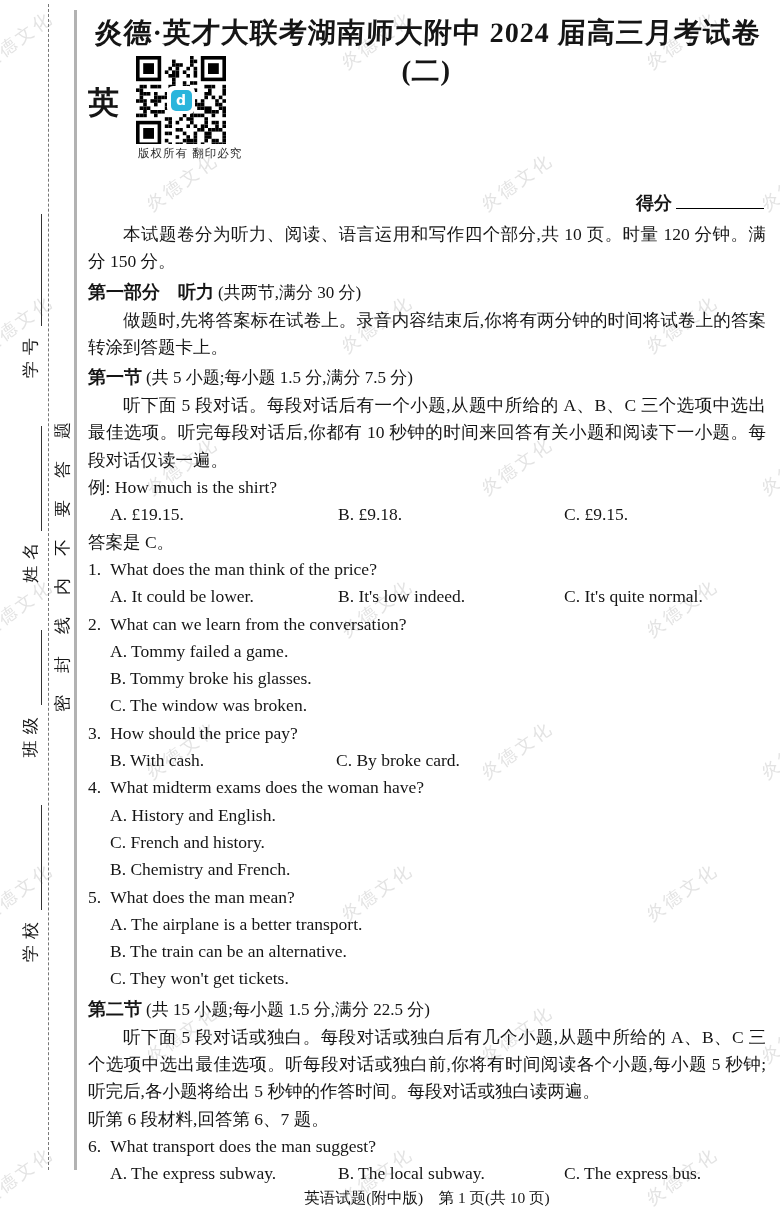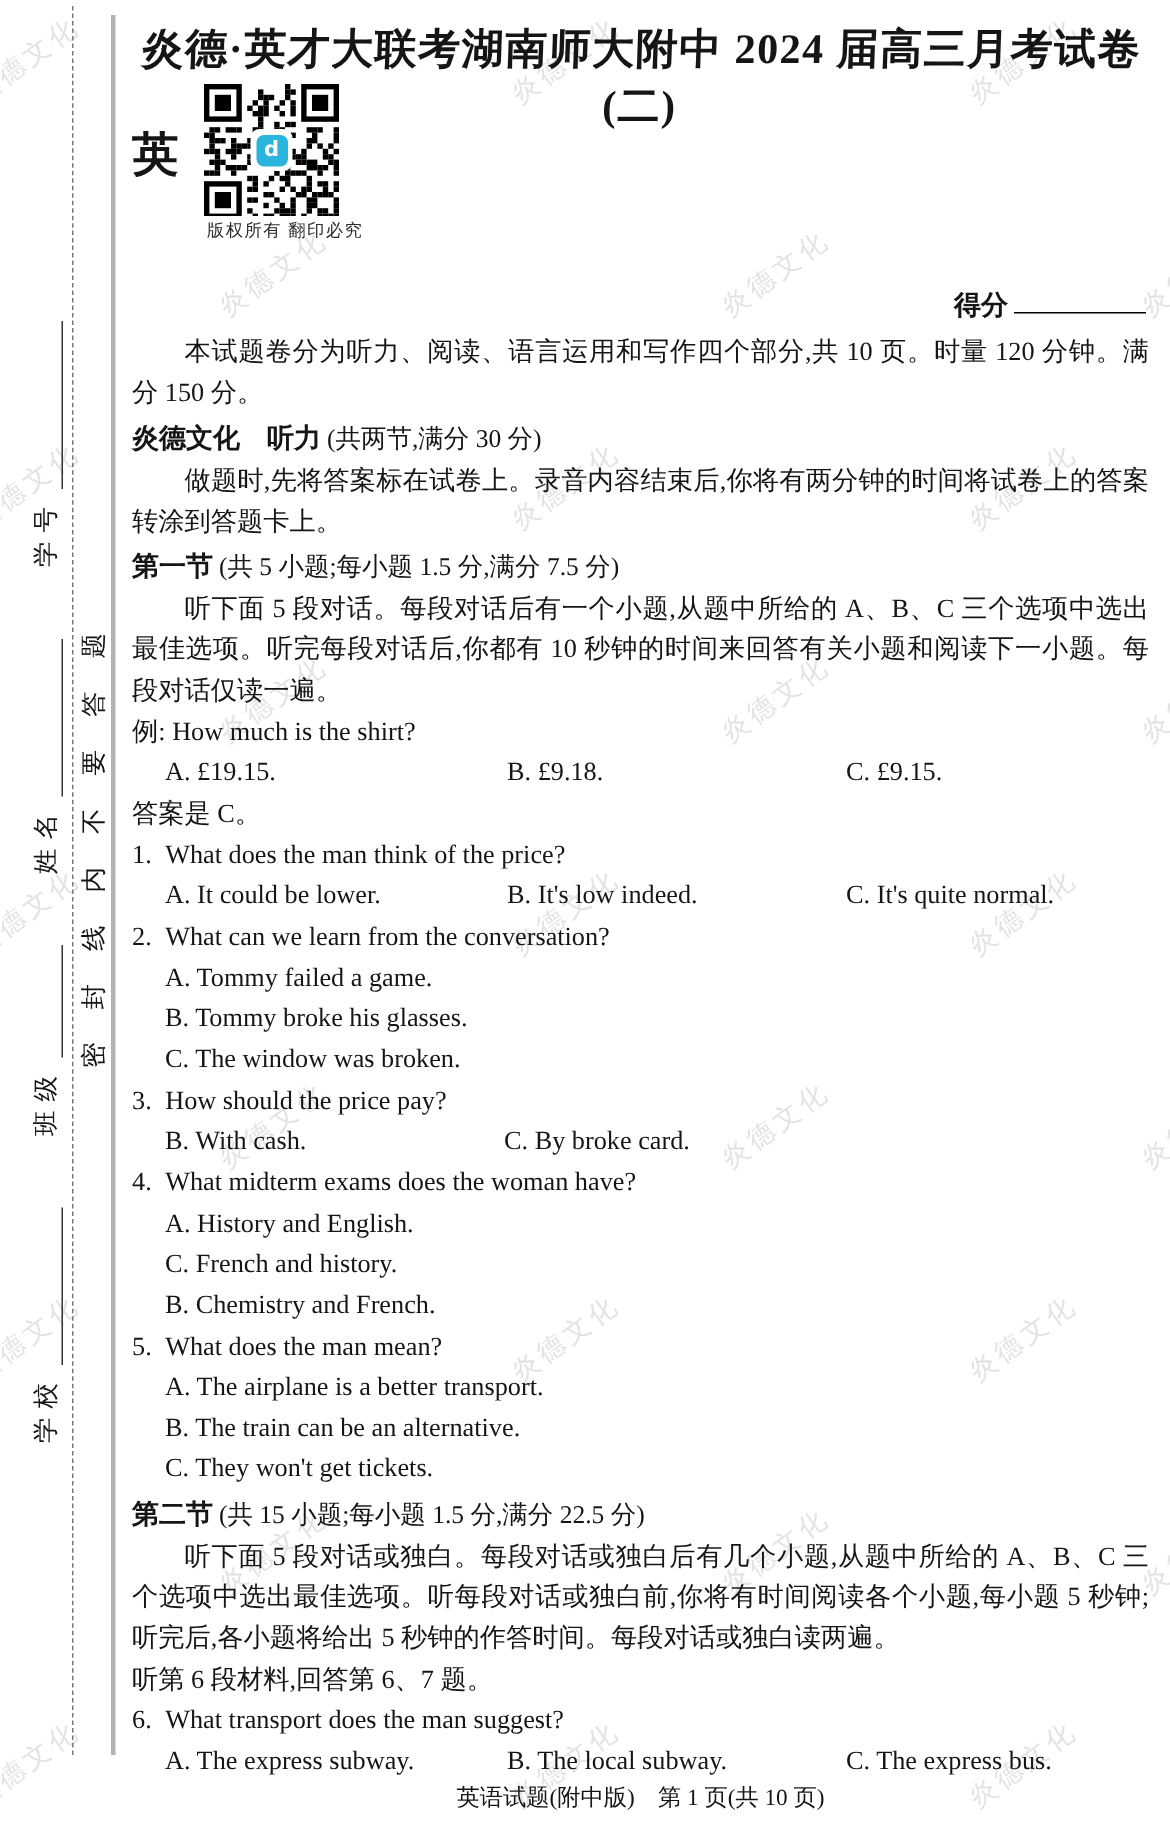--- a/index.html
+++ b/index.html
@@ -354,21 +354,21 @@
       <h1 class="exam-title">炎德·英才大联考湖南师大附中 2024 届高三月考试卷(二)</h1>
       <h2 class="subject">英　语</h2>
       <div class="score-row">
         <span>得分</span><span class="score-blank"></span>
       </div>
     </div>
 
     <p class="indent">本试题卷分为听力、阅读、语言运用和写作四个部分,共 10 页。时量 120 分钟。满分 150 分。</p>
 
     <div class="part-heading">
-      <span class="b">炎德文化　听力</span><span class="note">(共两节,满分 30 分)</span>
+      <span class="b">第一部分　听力</span><span class="note">(共两节,满分 30 分)</span>
     </div>
     <p class="indent">做题时,先将答案标在试卷上。录音内容结束后,你将有两分钟的时间将试卷上的答案转涂到答题卡上。</p>
 
     <div class="sec-heading">
       <span class="b">第一节</span><span class="note">(共 5 小题;每小题 1.5 分,满分 7.5 分)</span>
     </div>
     <p class="indent">听下面 5 段对话。每段对话后有一个小题,从题中所给的 A、B、C 三个选项中选出最佳选项。听完每段对话后,你都有 10 秒钟的时间来回答有关小题和阅读下一小题。每段对话仅读一遍。</p>
 
     <div class="line">
       <span>例:</span>

